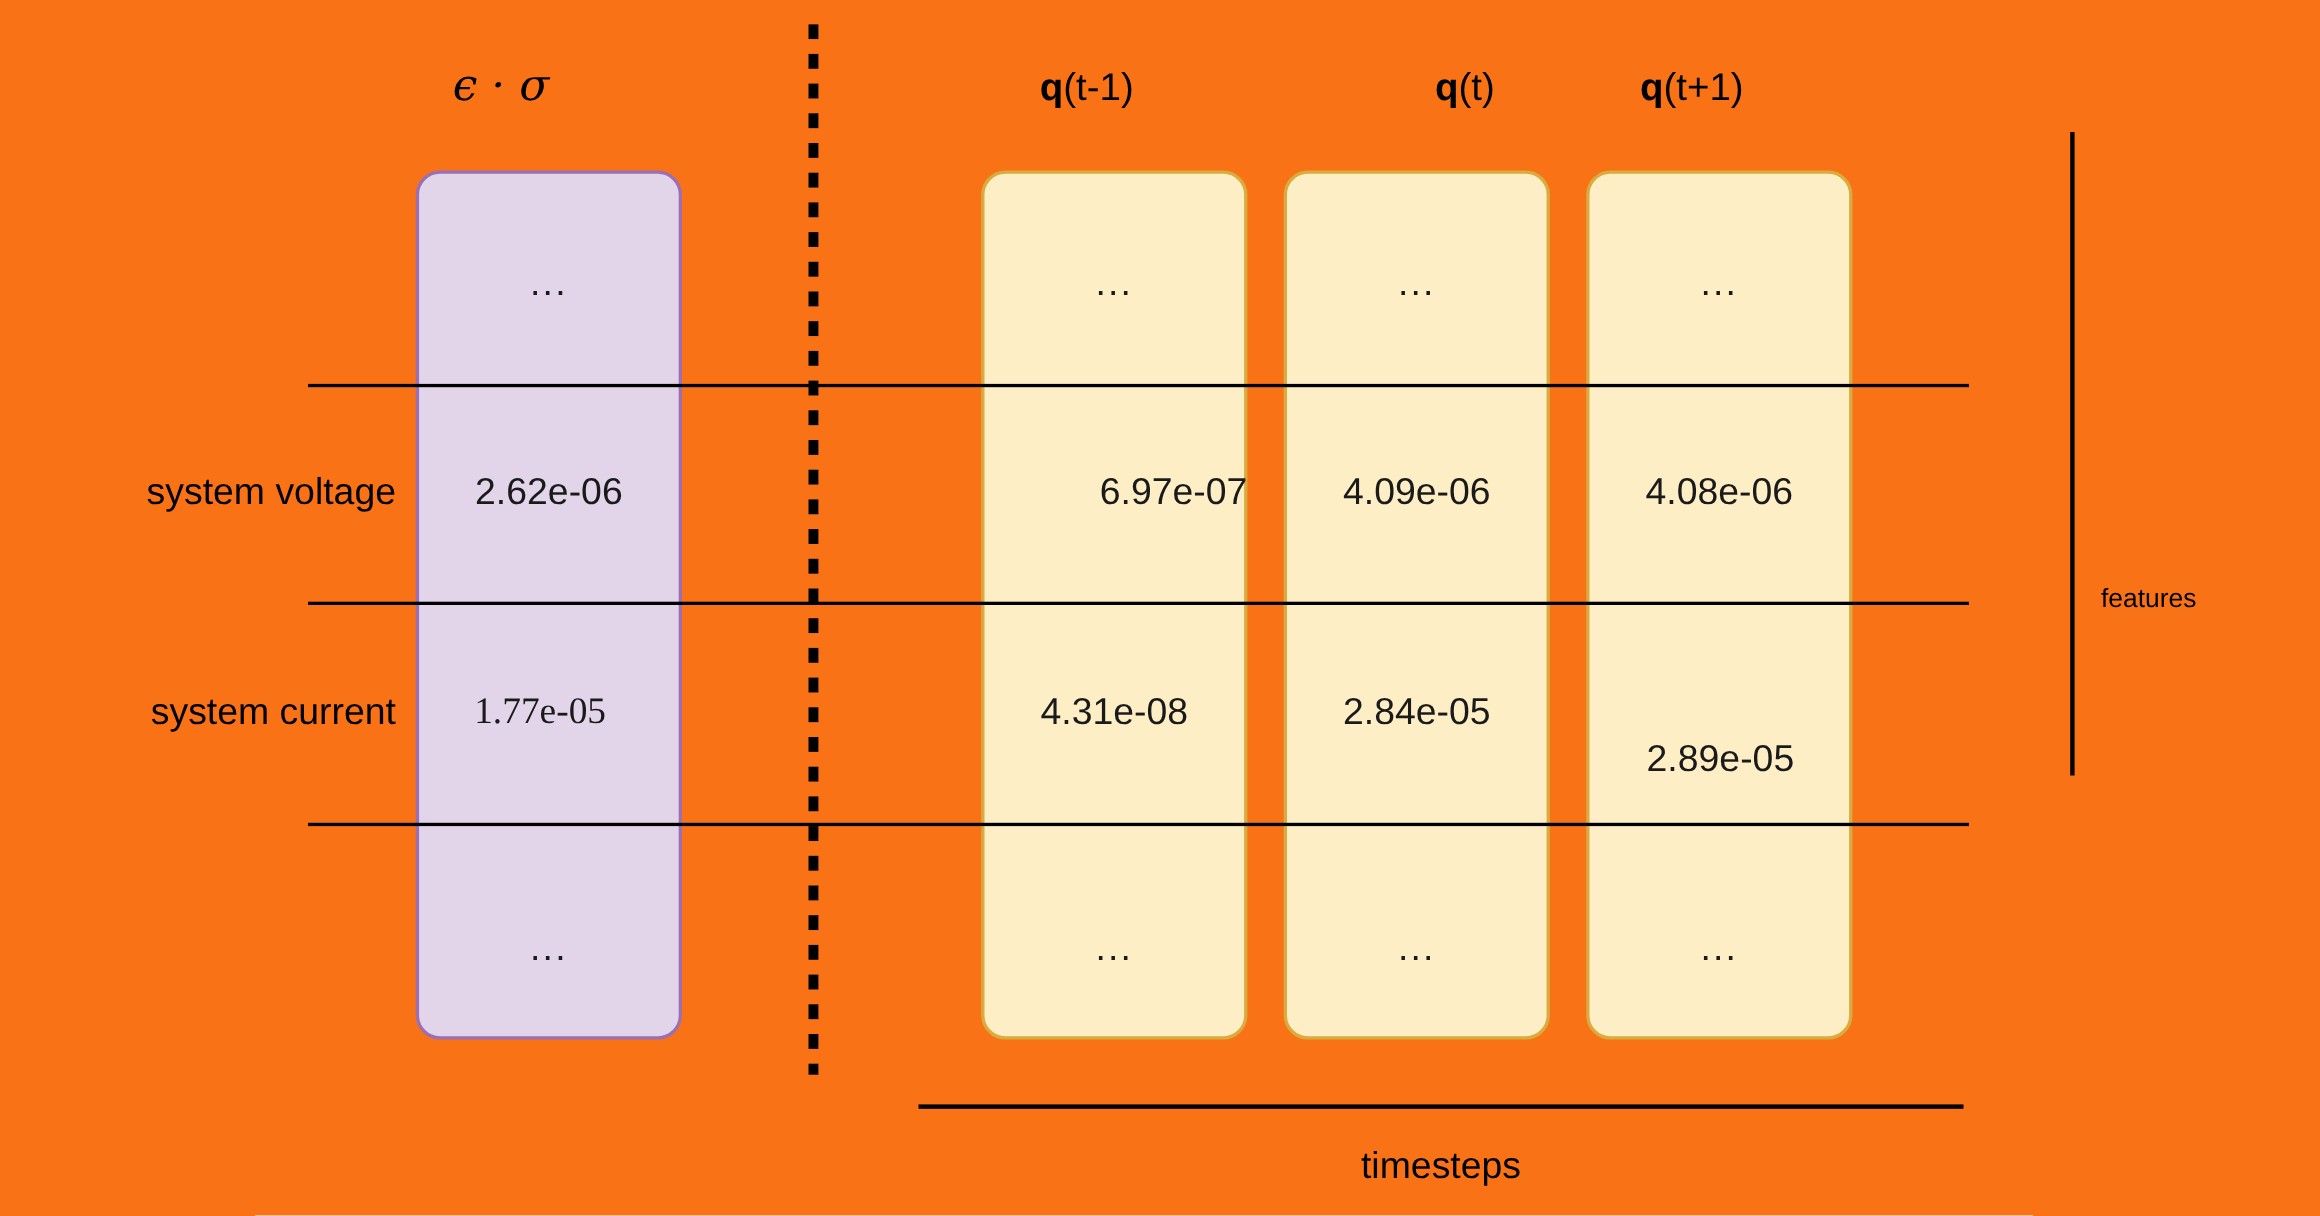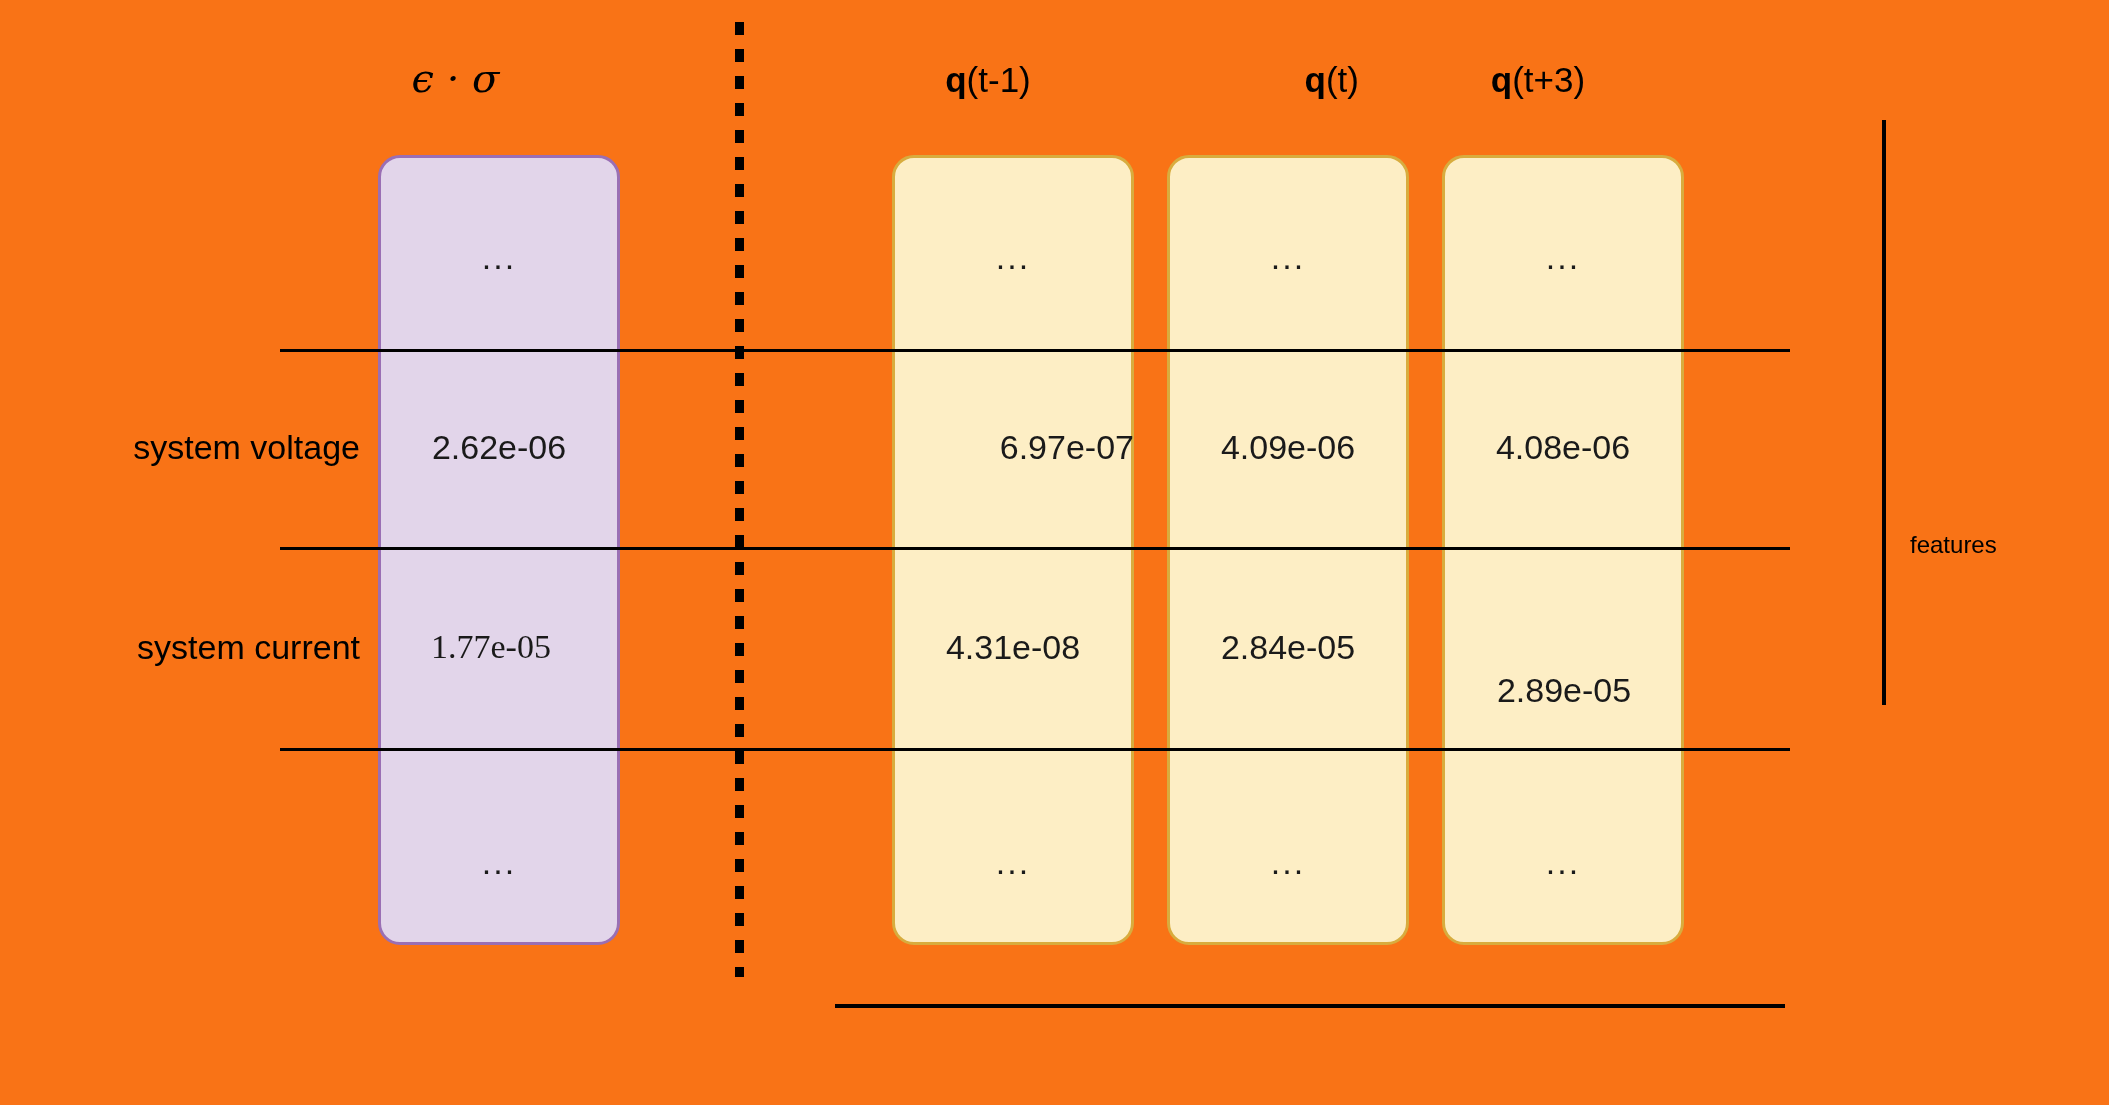--- a/index.html
+++ b/index.html
@@ -148,21 +148,21 @@
 
   <div class="col-header" style="left:892px; top:62px; width:192px;">
     <span class="bold-q">q</span><span>(t-1)</span>
   </div>
 
   <div class="col-header" style="left:1167px; top:62px; width:192px;text-align:right;">
     <span class="bold-q">q</span><span>(t)</span>
   </div>
 
   <div class="col-header" style="left:1442px; top:62px; width:192px;">
-    <span class="bold-q">q</span><span>(t+3)</span>
+    <span class="bold-q">q</span><span>(t+1)</span>
   </div>
 
   <div class="col-box purple" style="left:378px; width:242px;"></div>
   <div class="col-box yellow" style="left:892px; width:242px;"></div>
   <div class="col-box yellow" style="left:1167px; width:242px;"></div>
   <div class="col-box yellow" style="left:1442px; width:242px;"></div>
 
   <div class="hrule" style="top:349px;"></div>
   <div class="hrule" style="top:547px;"></div>
   <div class="hrule" style="top:748px;"></div>
@@ -189,14 +189,15 @@
 
   <div class="cell ellipsis" style="left:1442px; top:240px; width:242px;">...</div>
   <div class="cell" style="left:1442px; top:430px; width:242px;">4.08e-06</div>
   <div class="cell" style="left:1442px; top:630px; width:244px;margin-top:43px;">2.89e-05</div>
   <div class="cell ellipsis" style="left:1442px; top:845px; width:242px;">...</div>
 
   <div class="features-bar"></div>
   <div class="features-label">features</div>
 
   <div class="timesteps-bar"></div>
+  <div class="timesteps-label">timesteps</div>
 
 </div>
 
 </body></html>

